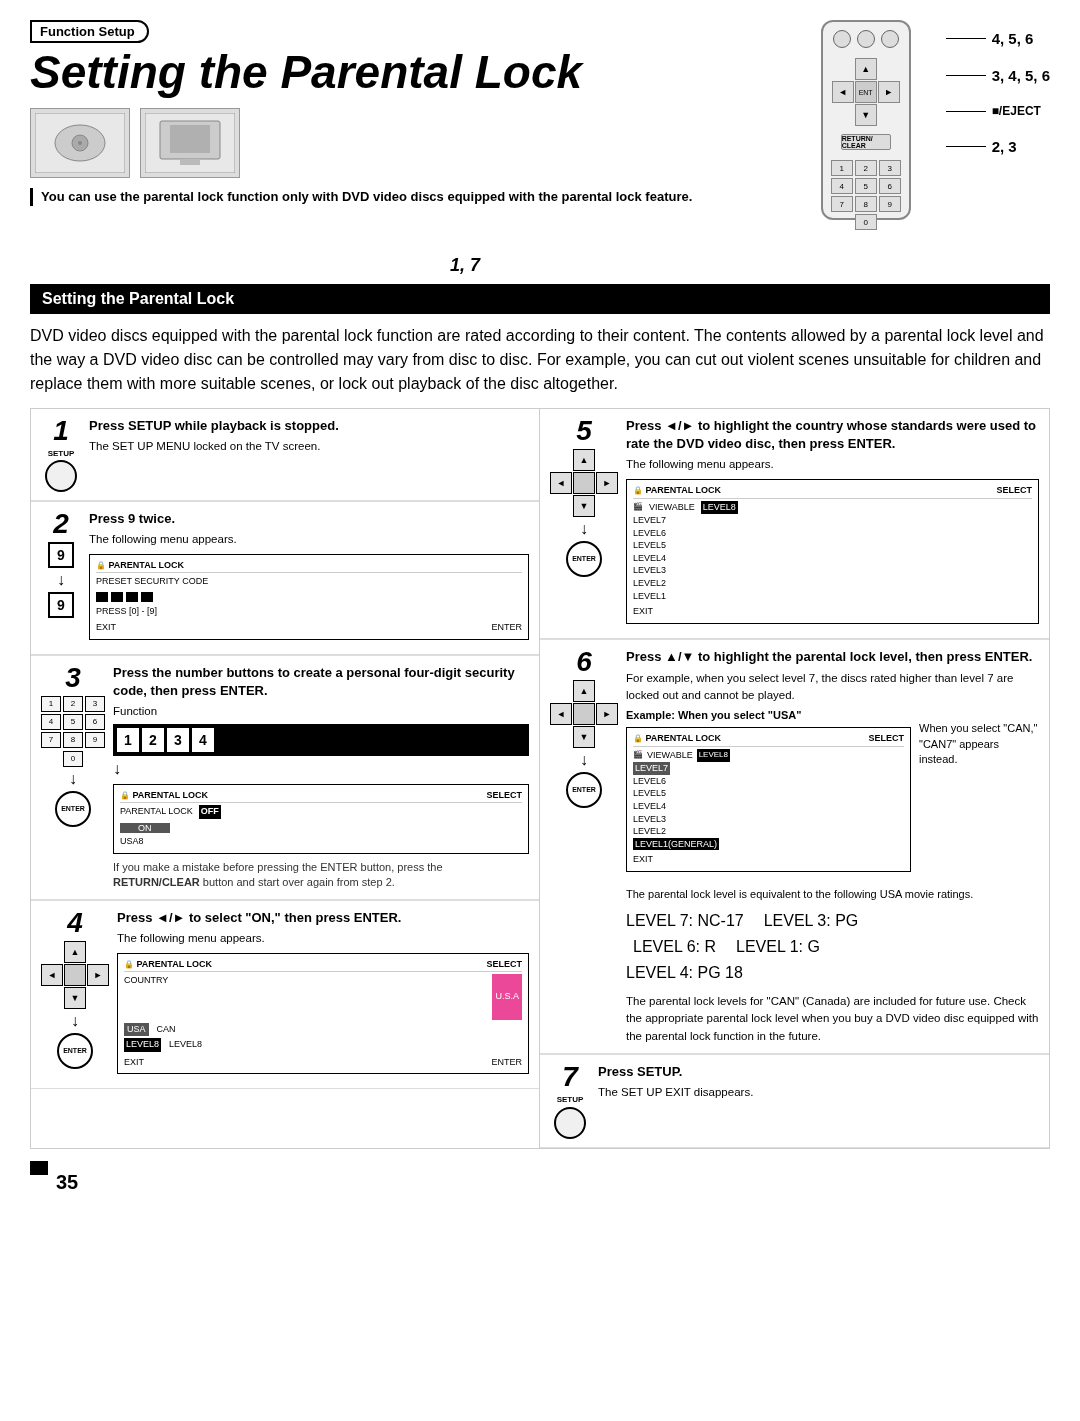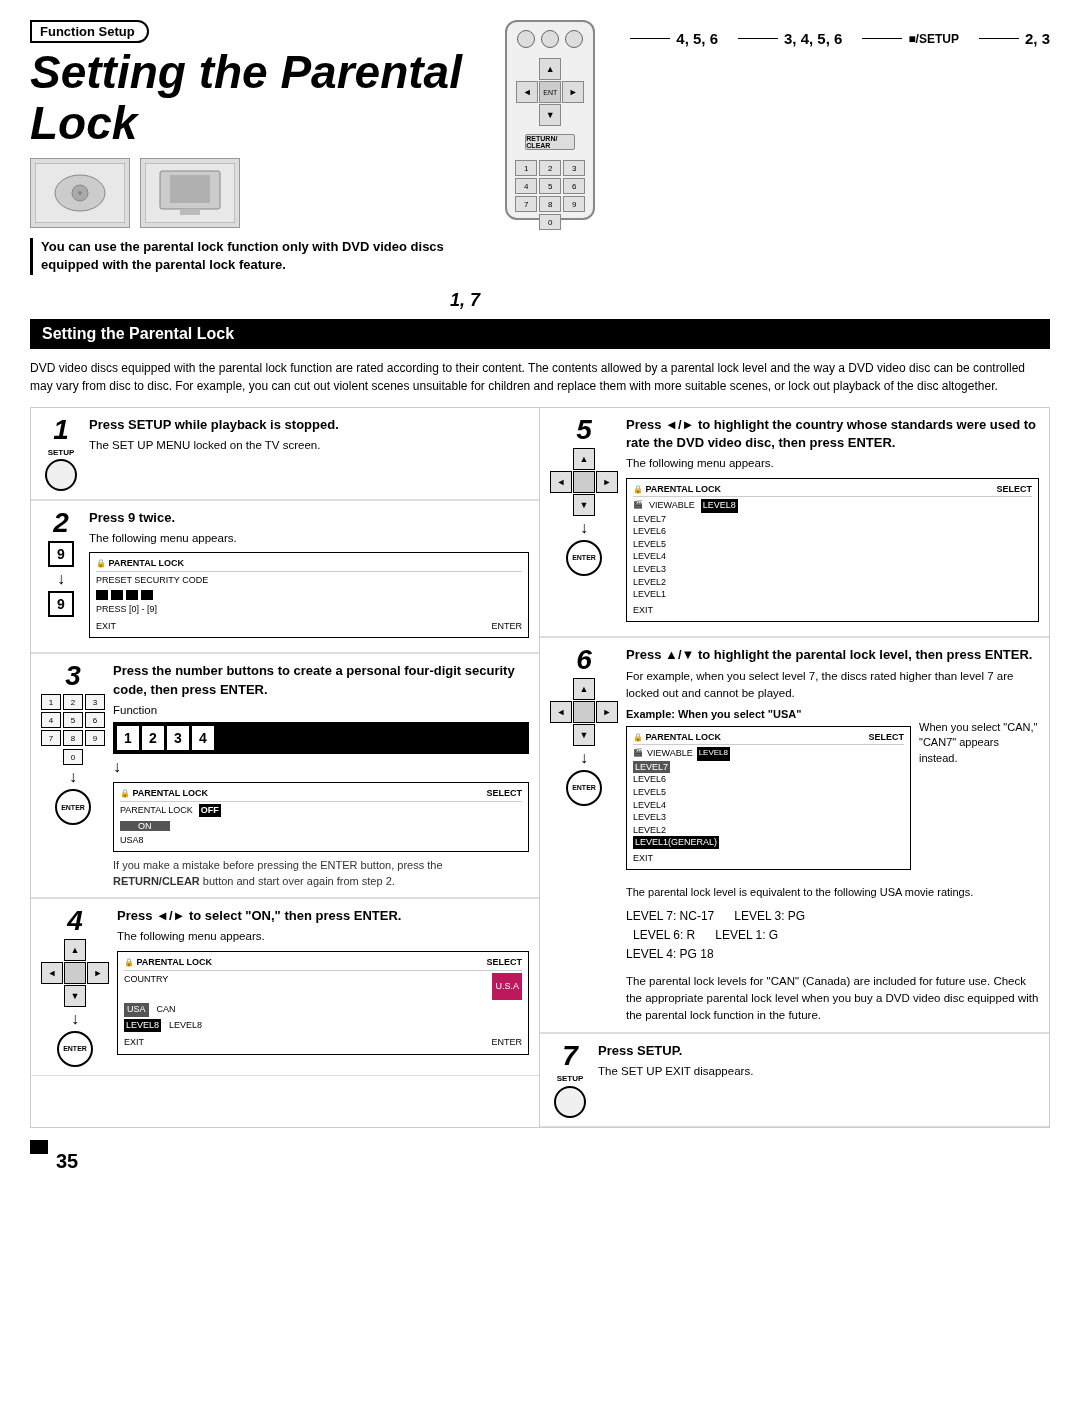--- a/index.html
+++ b/index.html
@@ -67,21 +67,21 @@
     .section-header {
       background: #000;
       color: #fff;
       padding: 6px 12px;
       font-size: 16px;
       font-weight: bold;
       margin-bottom: 10px;
     }
 
     .intro-text {
-      font-size: 12px;
+      font-size: 16px;
       line-height: 1.5;
       margin-bottom: 12px;
     }
 
     
     .menu-box {
       border: 1px solid #000;
       padding: 4px 6px;
       font-size: 9px;
       background: #fff;
@@ -121,21 +121,21 @@
       text-align: center;
       line-height: 1.1;
     }
 
     .levels-list {
       font-size: 9px;
       line-height: 1.4;
     }
 
     .levels-table {
-      font-size: 12px;
+      font-size: 16px;
       line-height: 1.6;
       margin: 6px 0;
     }
 
     .footer-note {
       font-size: 11.5px;
       line-height: 1.5;
       margin-top: 8px;
     }
 
@@ -156,21 +156,21 @@
     }
 
     .header-diagram {
       display: flex;
       gap: 15px;
       align-items: flex-start;
     }
 
     .annotations-col {
       display: flex;
-      flex-direction: row;
+      flex-direction: column;
       gap: 20px;
       font-size: 15px;
       font-weight: bold;
       padding-top: 10px;
     }
 
     .annot-item {
       display: flex;
       align-items: center;
       gap: 6px;
@@ -323,21 +323,21 @@
         <div class="annot-item">
           <div class="annot-line"></div>
           <span style="font-size:15px;font-weight:bold;">4, 5, 6</span>
         </div>
         <div class="annot-item">
           <div class="annot-line"></div>
           <span style="font-size:15px;font-weight:bold;">3, 4, 5, 6</span>
         </div>
         <div class="annot-item">
           <div class="annot-line"></div>
-          <span style="font-size:12px;font-weight:bold;">■/SETUP</span>
+          <span style="font-size:12px;font-weight:bold;">■/EJECT</span>
         </div>
         <div class="annot-item">
           <div class="annot-line"></div>
           <span style="font-size:15px;font-weight:bold;">2, 3</span>
         </div>
       </div>
     </div>
   </div>
 
   <div style="font-size:18px;font-weight:bold;font-style:italic;margin-bottom:8px;margin-left:420px;">
@@ -488,21 +488,21 @@
           <div class="step-body-text">The following menu appears.</div>
 
           <div class="menu-box">
             <div class="menu-box-title">
               <span style="font-size:8px;">🔒</span>
               <span>PARENTAL LOCK</span>
               <span style="float:right;">SELECT</span>
             </div>
             <div style="display:flex;justify-content:space-between;">
               <span>COUNTRY</span>
-              <span style="background:#be185d;color:#fff;padding:7px 3px;">U.S.A</span>
+              <span style="background:#ec4899;color:#fff;padding:16px 3px;">U.S.A</span>
             </div>
             <div style="display:flex;gap:8px;margin-top:3px;">
               <div style="background:#555;color:#fff;padding:0 3px;font-size:9px;">USA</div>
               <span>CAN</span>
             </div>
             <div style="display:flex;gap:8px;margin-top:2px;">
               <span style="background:#000;color:#fff;padding:0 2px;">LEVEL8</span>
               <span>LEVEL8</span>
             </div>
             <div style="display:flex;justify-content:space-between;margin-top:4px;">

